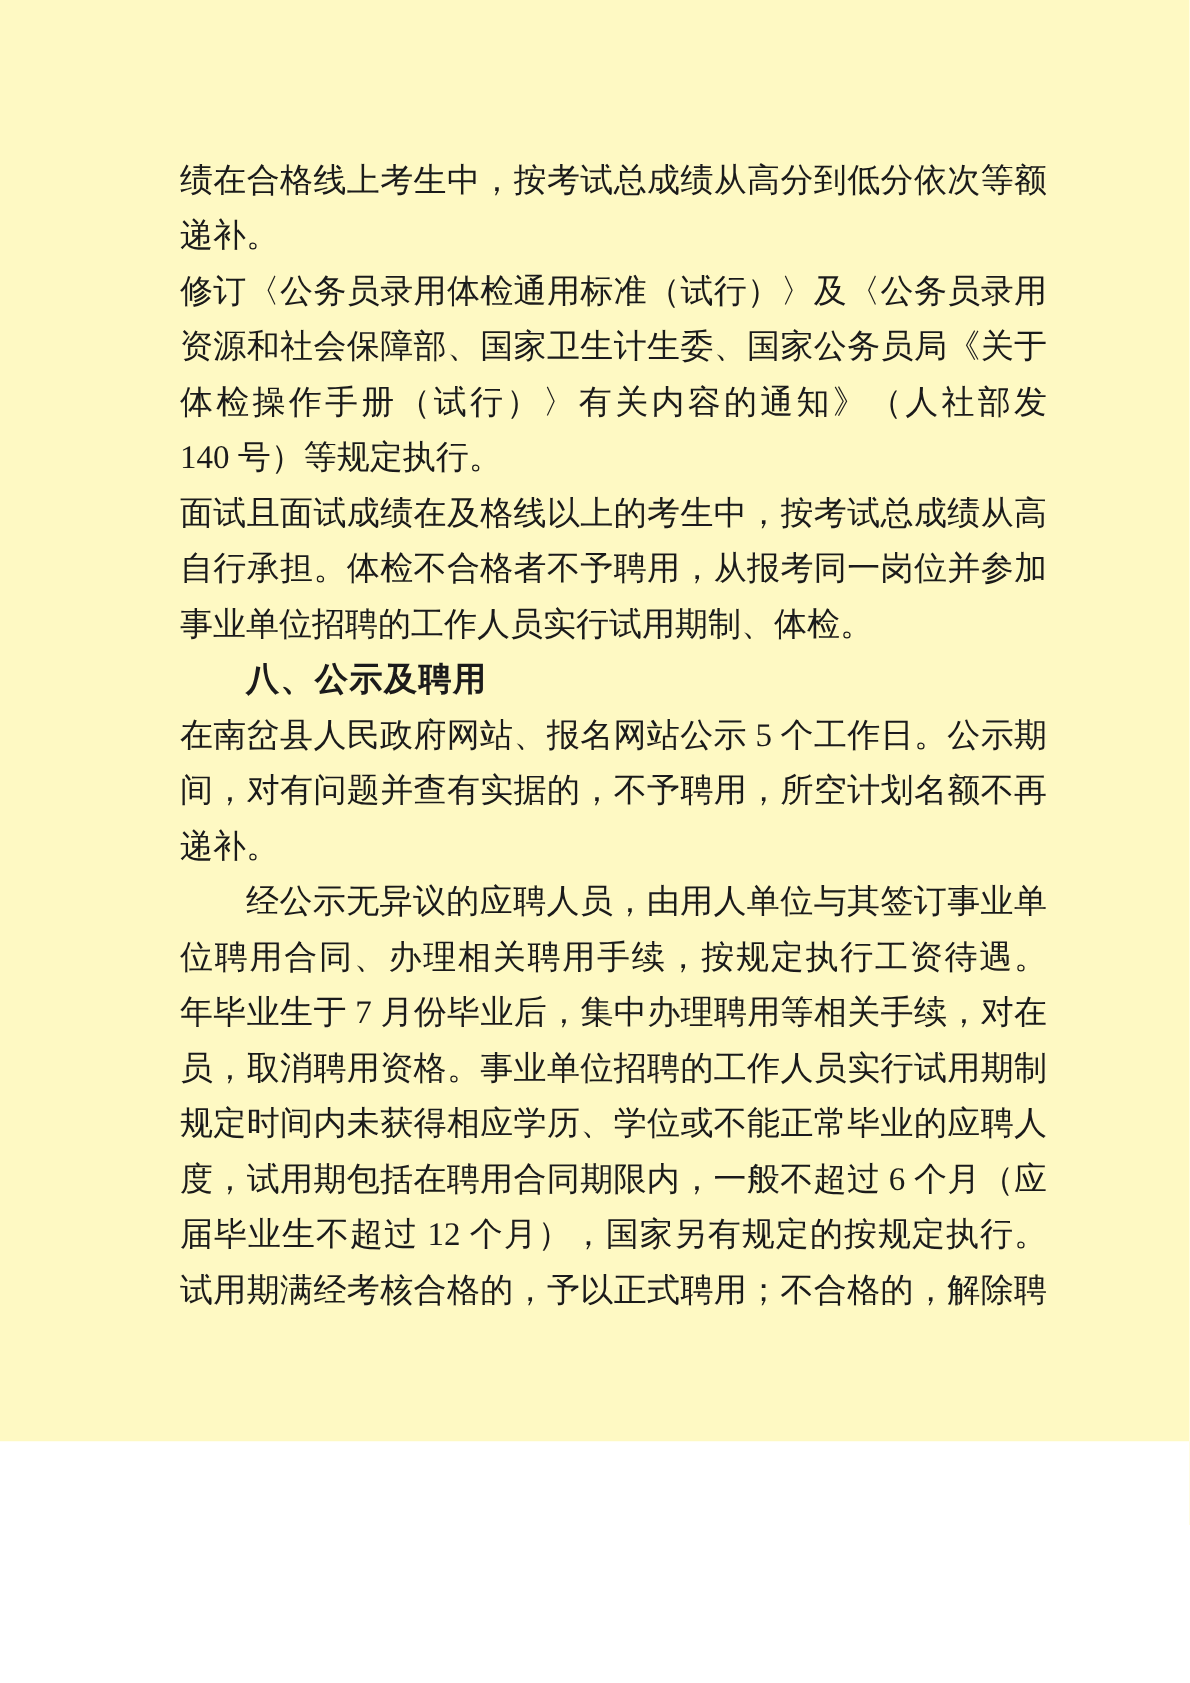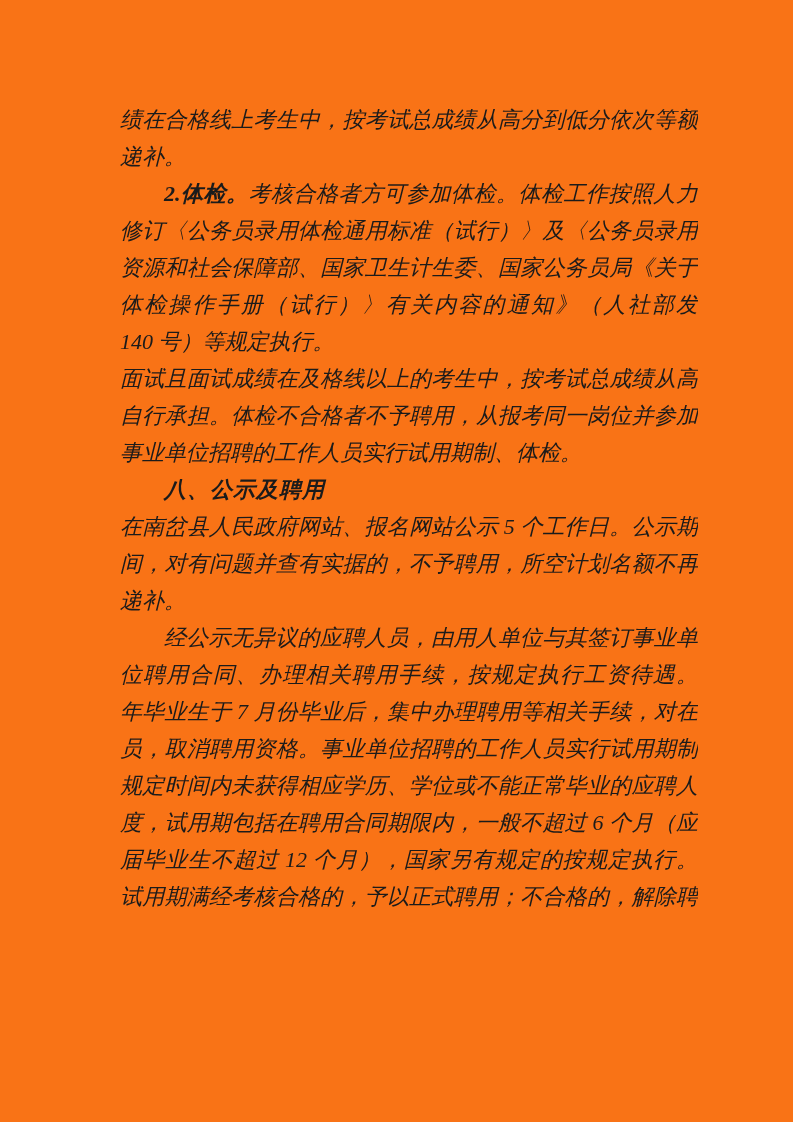--- a/index.html
+++ b/index.html
@@ -3,24 +3,23 @@
 <meta charset="utf-8">
 <style>
   html, body {
     margin: 0;
     padding: 0;
     background: #ffffff;
   }
   .page {
     position: relative;
     width: 793px;
-    height: 1122px;
-    background: #f97316;
+    height: 961px;
+    background: #fef9c3;
     overflow: hidden;
-    font-style: italic;
   }
   .content {
     position: absolute;
     left: 120px;
     top: 101px;
     width: 578px;
     color: #1b1b1b;
     font-family: "Liberation Serif", "DejaVu Serif", serif;
     font-size: 22px;
     line-height: 37px;
@@ -45,21 +44,20 @@
     letter-spacing: 1px;
   }
 </style>
 </head>
 <body>
 
 <div class="page">
   <div class="content" id="doc-content">
       <div class="line justify"><span class="run">绩在合格线上考生中，按考试总成绩从高分到低分依次等额</span></div>
       <div class="line"><span class="run">递补。</span></div>
-      <div class="line indent justify"><span class="run bold">2.体检。</span><span class="run">考核合格者方可参加体检。体检工作按照人力</span></div>
       <div class="line justify"><span class="run">修订〈公务员录用体检通用标准（试行）〉及〈公务员录用</span></div>
       <div class="line justify"><span class="run">资源和社会保障部、国家卫生计生委、国家公务员局《关于</span></div>
       <div class="line justify"><span class="run">体检操作手册（试行）〉有关内容的通知》（人社部发〔2016〕</span></div>
       <div class="line"><span class="run">140 号）等规定执行。</span></div>
       <div class="line justify"><span class="run">面试且面试成绩在及格线以上的考生中，按考试总成绩从高</span></div>
       <div class="line justify"><span class="run">自行承担。体检不合格者不予聘用，从报考同一岗位并参加</span></div>
       <div class="line"><span class="run">事业单位招聘的工作人员实行试用期制、体检。</span></div>
       <div class="line indent heading"><span class="run bold">八、公示及聘用</span></div>
       <div class="line justify"><span class="run">在南岔县人民政府网站、报名网站公示 5 个工作日。公示期</span></div>
       <div class="line justify"><span class="run">间，对有问题并查有实据的，不予聘用，所空计划名额不再</span></div>

